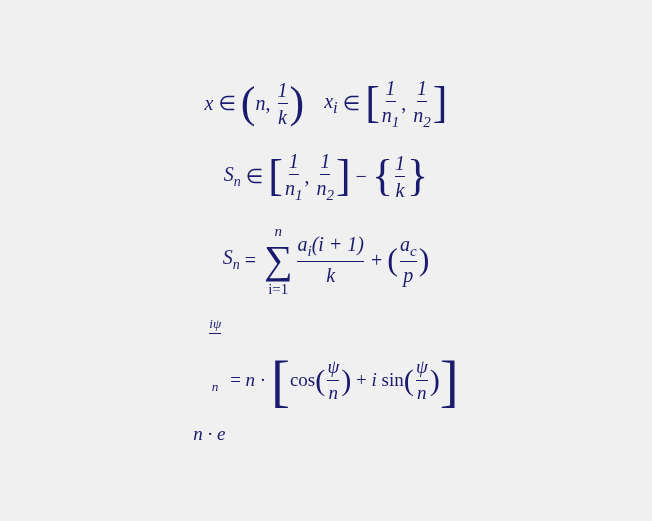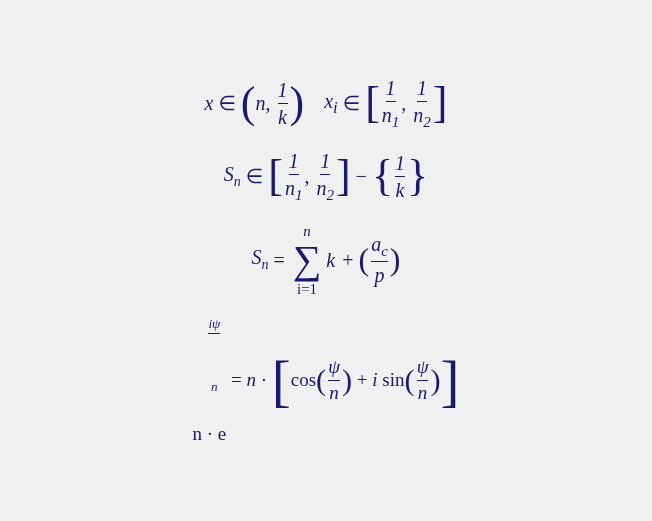--- a/index.html
+++ b/index.html
@@ -159,41 +159,42 @@
 
   <div class="math-line">
     <span class="math-italic">S<sub style="font-style:italic;font-size:0.7em">n</sub></span>
     <span>&nbsp;=&nbsp;</span>
     <span class="sum-block">
       <span class="sum-top">n</span>
       <span class="sum-sym">∑</span>
       <span class="sum-bot">i=1</span>
     </span>
     <span class="frac">
+      <span class="num"><span class="math-italic">a<sub style="font-size:0.75em;font-style:italic">i</sub></span><span class="math-italic">(i + 1)</span></span>
       <span class="den">k</span>
     </span>
     <span>&nbsp;+&nbsp;</span>
     <span class="med-paren-left">(</span>
     <span class="frac">
       <span class="num"><span class="math-italic">a<sub style="font-size:0.75em;font-style:italic">c</sub></span></span>
       <span class="den">p</span>
     </span>
     <span class="med-paren-right">)</span>
   </div>
 
   <div class="math-line line4">
 
     <span style="display:inline-flex;flex-direction:column;align-items:flex-start;vertical-align:middle;">
       <span style="font-size:0.7em;font-style:italic;margin-left:14px;">
         <span class="frac" style="font-size:1em;gap:44px;">
           <span class="num"><span class="math-italic">iψ</span></span>
           <span class="den"><span class="math-italic">n</span></span>
         </span>
       </span>
-      <span style="margin-top:28px;">n · e</span>
+      <span style="font-style:italic;margin-top:28px;">n · e</span>
     </span>
     <span>&nbsp;=&nbsp;</span>
     <span class="math-italic">n</span>
     <span>&nbsp;·&nbsp;</span>
 
     <span class="vlarge-bracket">[</span>
 
     <span>cos</span>
     <span class="med-paren-left">(</span>
     <span class="frac">

